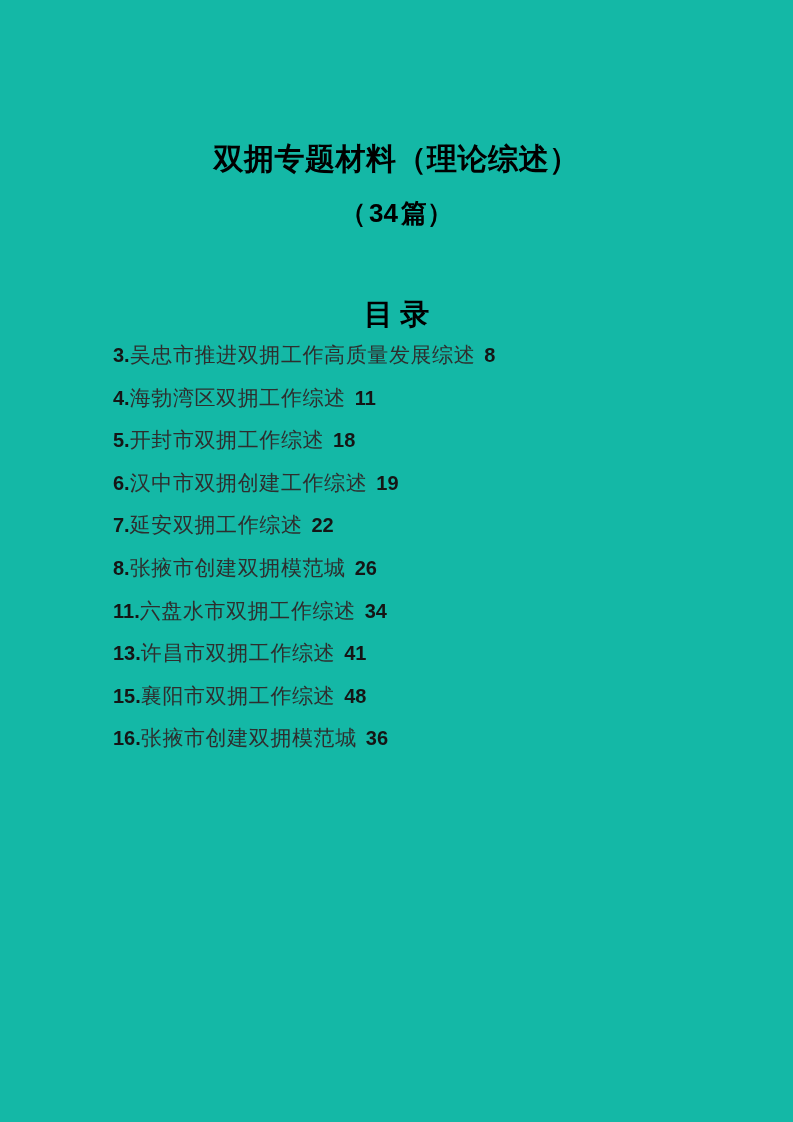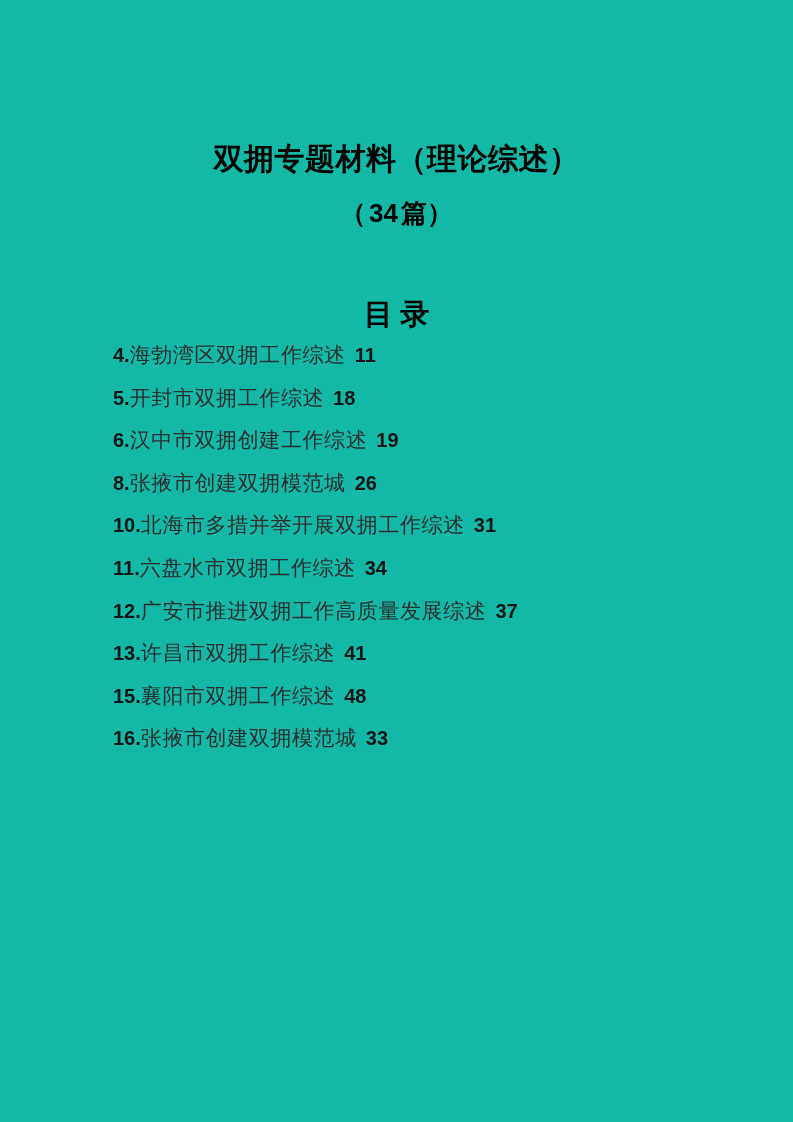--- a/index.html
+++ b/index.html
@@ -92,25 +92,25 @@
 
 <div class="page">
 
   <h1 class="doc-title">双拥专题材料（理论综述）</h1>
 
   <div class="doc-subtitle"><span>（</span><span class="count">34</span><span>篇）</span></div>
 
   <h2 class="toc-heading">目 录</h2>
 
   <div class="toc">
+    <div class="toc-item"><span class="toc-num">3.</span><span>吴忠市推进双拥工作高质量发展综述</span><span class="toc-page">8</span></div>
     <div class="toc-item"><span class="toc-num">4.</span><span>海勃湾区双拥工作综述</span><span class="toc-page">11</span></div>
     <div class="toc-item"><span class="toc-num">5.</span><span>开封市双拥工作综述</span><span class="toc-page">18</span></div>
     <div class="toc-item"><span class="toc-num">6.</span><span>汉中市双拥创建工作综述</span><span class="toc-page">19</span></div>
+    <div class="toc-item"><span class="toc-num">7.</span><span>延安双拥工作综述</span><span class="toc-page">22</span></div>
     <div class="toc-item"><span class="toc-num">8.</span><span>张掖市创建双拥模范城</span><span class="toc-page">26</span></div>
-    <div class="toc-item"><span class="toc-num">10.</span><span>北海市多措并举开展双拥工作综述</span><span class="toc-page">31</span></div>
     <div class="toc-item"><span class="toc-num">11.</span><span>六盘水市双拥工作综述</span><span class="toc-page">34</span></div>
-    <div class="toc-item"><span class="toc-num">12.</span><span>广安市推进双拥工作高质量发展综述</span><span class="toc-page">37</span></div>
     <div class="toc-item"><span class="toc-num">13.</span><span>许昌市双拥工作综述</span><span class="toc-page">41</span></div>
     <div class="toc-item"><span class="toc-num">15.</span><span>襄阳市双拥工作综述</span><span class="toc-page">48</span></div>
-    <div class="toc-item"><span class="toc-num">16.</span><span>张掖市创建双拥模范城</span><span class="toc-page">33</span></div>
+    <div class="toc-item"><span class="toc-num">16.</span><span>张掖市创建双拥模范城</span><span class="toc-page">36</span></div>
   </div>
 
 </div>
 
 </body></html>

